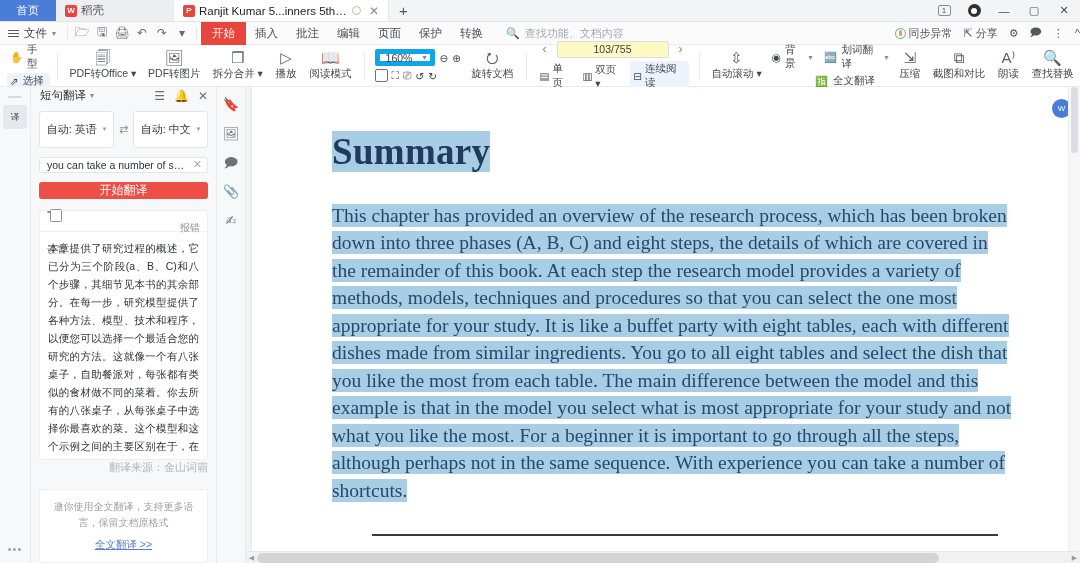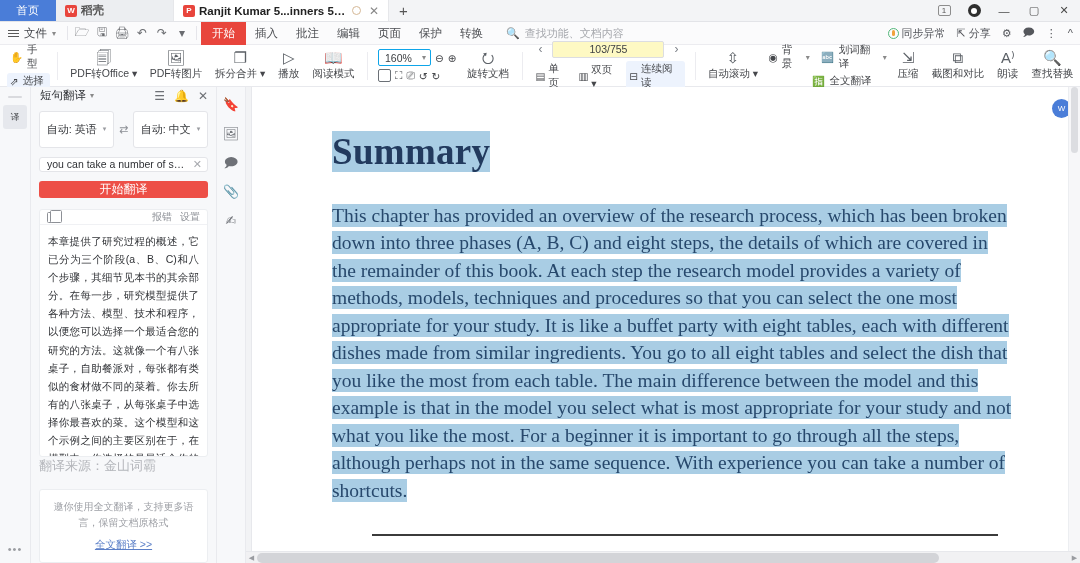--- a/index.html
+++ b/index.html
@@ -28,21 +28,21 @@
     background: #eceef1; max-width: 215px; position: relative;
   }
   .tab.inactive { background: #eceef1; color: #555; min-width: 118px; }
   .tab.active { background: #ffffff; color: #222; min-width: 200px; }
   .tab-ico {
     width: 12px; height: 12px; border-radius: 2px; background: #e8453c;
     color: #fff; font-size: 8px; font-weight: bold; display: flex;
     align-items: center; justify-content: center; flex: none;
   }
   .tab-ico.wps { background: #e8453c; }
-  .tab-title { white-space: nowrap; overflow: hidden; text-overflow: ellipsis; font-weight: bold; }
+  .tab-title { white-space: nowrap; overflow: hidden; text-overflow: ellipsis; }
   .tab-dot {
     width: 9px; height: 9px; border-radius: 50%; border: 1px solid #d5b896;
     flex: none; margin-left: 1px;
   }
   .tab-x { font-size: 12px; color: #888; margin-left: 4px; line-height: 1; }
   .tab-plus { display:flex; align-items:center; padding: 0 10px; font-size: 15px; color: #555; }
   .win-ctrls { margin-left: auto; display: flex; align-items: center; gap: 2px; padding-right: 2px; }
   .win-btn { width: 28px; height: 21px; display: flex; align-items: center; justify-content: center; font-size: 11px; color: #4a4a4a; }
   .win-badge { border: 1px solid #8d8d8d; border-radius: 2px; width: 13px; height: 11px; font-size: 8px; display:flex; align-items:center; justify-content:center; color:#555;}
   .win-rec { width: 13px; height: 13px; border-radius: 50%; background: #2f2f2f; position: relative; }
@@ -61,21 +61,21 @@
   .mb-ico { width: 20px; text-align:center; color:#6a6c70; font-size:12px; }
   .mb-tab { padding: 1px 9px; font-size: 11.5px; color: #4a4c50; }
   .mb-tab.active {
     background: #e8453c; color: #fff; border-radius: 9px; padding: 14px 11px;
     font-size: 11.5px;
   }
   .mb-search {
     display:flex; align-items:center; gap:5px; margin-left: 14px;
     font-size: 11px; color: #a6a8ad;
   }
-  .mb-right { margin-left:auto; display:flex; align-items:center; gap:11px; padding-right:7px; font-size:11px; color:#55575c;}
+  .mb-right { margin-left:auto; display:flex; align-items:center; gap:11px; font-size:11px; color:#55575c;}
   .mb-right .it { display:flex; align-items:center; gap:3px; }
   .sync-ico { width:11px; height:11px; border-radius:50%; border:1.4px solid #53b77a; position:relative; }
   .sync-ico::after{content:"";position:absolute;left:3.2px;top:1.4px;width:3px;height:6px;border-radius:2px;background:#f0a33c;}
 
   
   .ribbon {
     height: 42px; background: #fff; display: flex; align-items: center;
     border-bottom: 1px solid #e8e9ed; flex: none; padding-left: 6px; font-size: 10.5px; color: #45474b;
     position: relative;
   }
@@ -83,21 +83,21 @@
   .rb-stack { display:flex; flex-direction:column; justify-content:center; gap:3px; padding: 0 4px;}
   .rb-srow { display:flex; align-items:center; gap:4px; font-size:10.5px; color:#45474b; }
   .rb-srow.sel { background:#edf3fd; border-radius:3px; padding:1px 3px; margin:-1px -3px;}
   .rb-btn {
     display:flex; flex-direction:column; align-items:center; justify-content:center;
     gap:2px; padding: 0 7px; height:100%; min-width:34px;
   }
   .rb-btn .gl { font-size: 15px; color:#5b6066; line-height:1; }
   .rb-btn .lb { font-size:10.5px; color:#45474b; white-space:nowrap; }
   .zoombox {
-    display:flex; align-items:center; border:1px solid #0ea5e9; border-radius:2px;
+    display:flex; align-items:center; border:5px solid #0ea5e9; border-radius:2px;
     height:17px; padding:0 4px 0 6px; font-size:10.5px; color:#3e4044; background:#fff; gap:10px;
   }
   .pagebox {
     display:flex; align-items:center; border:1px solid #dcdde1; border-radius:2px;
     height:17px; width:112px; justify-content:center; font-size:10.5px; color:#3e4044; background:#fef9c3;
   }
   .arrowbtn { font-size:12px; color:#7c8088; padding:0 6px; }
   .rb-icobtn { display:flex; align-items:center; gap:3px; font-size:10.5px; color:#45474b; padding:0 3px;}
   .sq { width:13px;height:13px;border:1.2px solid #6b7076;border-radius:2px;display:inline-block;}
 
@@ -140,31 +140,31 @@
   .tp-input .clr { color:#a7a9ae; font-size:11px; margin-left:3px;}
   .tp-go {
     margin: 9px 8px 0; height:25px; background:#ed4f47; border-radius:3px; color:#fff;
     display:flex;align-items:center;justify-content:center;font-size:12px;
   }
   .tp-result {
     margin: 11px 8px 0; background:#fff; border:1px solid #eceef1; border-radius:3px;
     display:flex; flex-direction:column; min-height:0;
   }
   .tp-rhead {
-    height:21px; display:flex; align-items:center; padding:0 7px; gap:8px;
-    border-bottom:1px solid #f0f1f4; font-size:10px; color:#8d9096;
+    height:21px; display:flex; padding:0 7px; gap:8px;
+    border-bottom:1px solid #f0f1f4; font-size:10px; color:#8d9096;flex-direction:column;
   }
   .copy-ico { width:10px;height:11px;border:1px solid #8d9096;border-radius:1.5px; position:relative;}
   .copy-ico::before{content:"";position:absolute;left:2px;top:-3px;width:10px;height:11px;border:1px solid #8d9096;border-radius:1.5px;background:#fff;}
   .tp-rhead .sp { margin-left:auto; }
   .tp-text {
     padding: 7px 8px 9px; font-size:10.5px; line-height:1.72; color:#303236;
     text-align: justify; overflow:hidden;
   }
-  .tp-source { font-size:13px; color:#b4b6bb; padding: 0 8px 6px; }
+  .tp-source { font-size:11px; color:#b4b6bb; text-align:right; padding: 0 8px 6px; }
   .tp-promo {
     margin: 8px 8px 0; border:1px solid #eceef1; background:#fff; border-radius:3px;
     padding: 9px 10px 10px; text-align:center;
   }
   .tp-promo p { font-size:10px; color:#9ea0a6; line-height:1.6; }
   .tp-promo a { font-size:10.5px; color:#5b7fc7; text-decoration:underline; display:inline-block; margin-top:7px; }
 
   
   .docrail {
     width: 29px; background:#f7f8fa; border-right:1px solid #e9eaee; flex:none;

